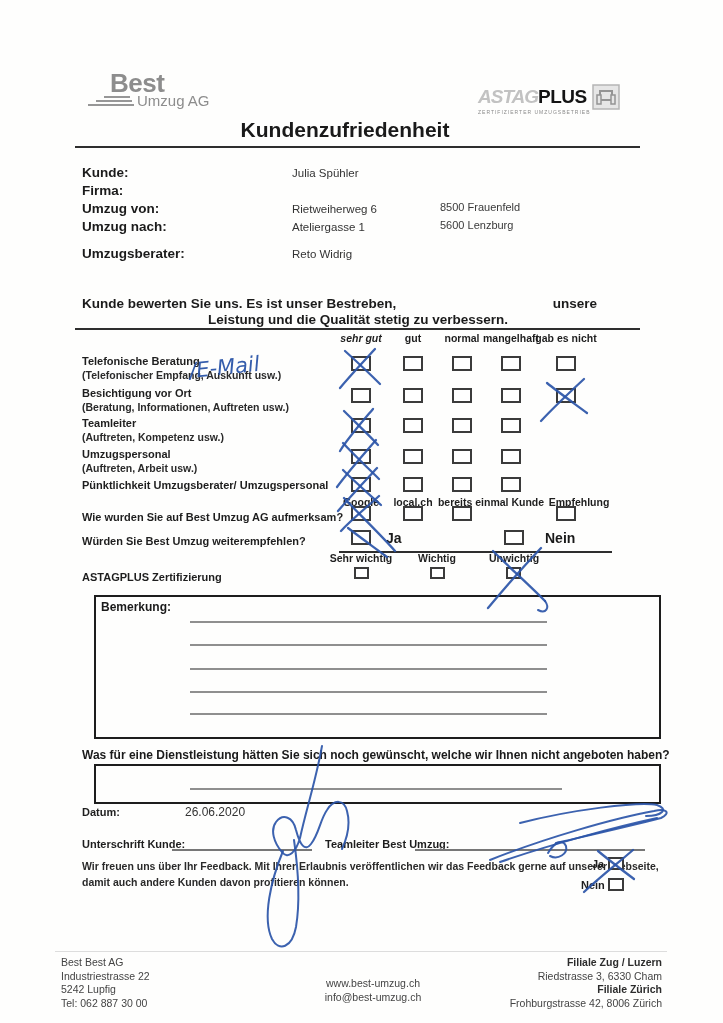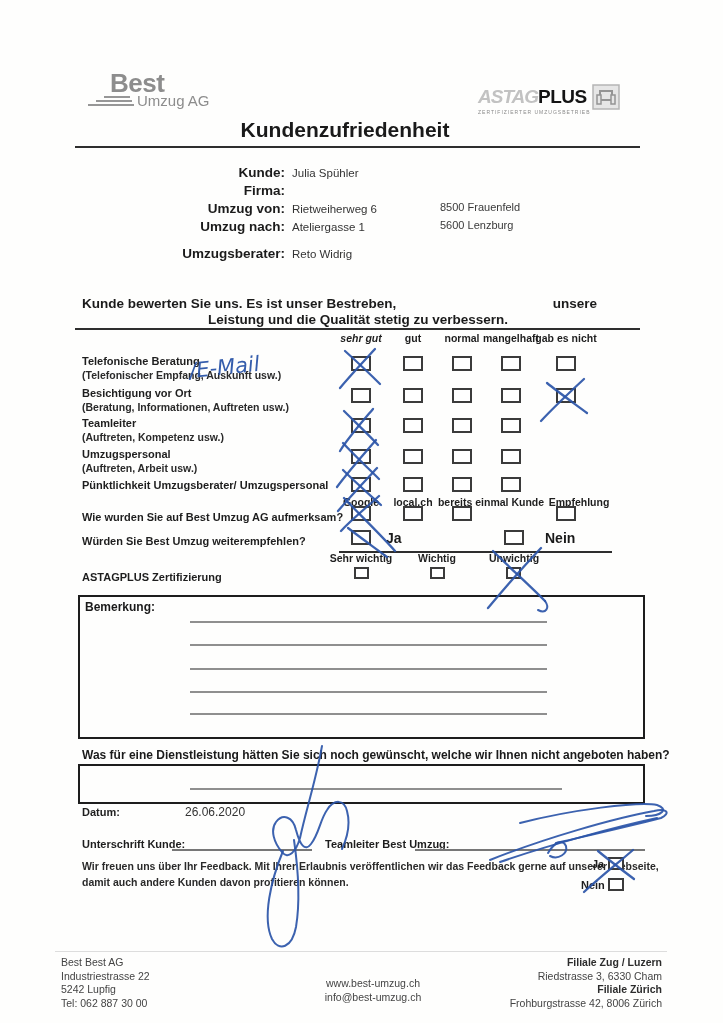--- a/index.html
+++ b/index.html
@@ -9,23 +9,23 @@
   .b{font-weight:700;}
   .lbl{font-size:11px;font-weight:700;color:#1e1e1e;white-space:nowrap;}
   .sub{font-size:10.5px;font-weight:700;color:#2a2a2a;white-space:nowrap;}
   .colhead{position:absolute;font-size:10.5px;font-weight:700;color:#1e1e1e;
            transform:translateX(-50%);white-space:nowrap;}
   .cbx{position:absolute;width:16px;height:11px;border:2px solid #3b3b3b;background:#fff;}
   .cbx.sm{width:11px;height:8px;}
   .cbx.fb{width:12px;height:9px;}
   .rule{position:absolute;background:#2e2e2e;height:2px;}
   .grayline{position:absolute;background:#8f8f8f;height:1.5px;}
-  .boxed{position:absolute;border:2px solid #1d1d1d;background:transparent;}
+  .boxed{position:absolute;border:2px solid #1d1d1d;background:transparent;margin-left:16px;}
   .info-row{display:flex;align-items:baseline;height:18px;position:relative;}
-  .info-label{width:203px;text-align:right;font-size:13.5px;font-weight:700;color:#1b1b1b;white-space:nowrap;}
+  .info-label{width:203px;font-size:13.5px;font-weight:700;color:#1b1b1b;white-space:nowrap;}
   .info-value{padding-left:7px;font-size:11.5px;color:#333;white-space:nowrap;}
   .info-extra{position:absolute;left:358px;font-size:11px;color:#3a3a3a;white-space:nowrap;}
   .pen-overlay{position:absolute;left:0;top:0;pointer-events:none;}
   .pen{stroke:var(--pen,#2b55a8);fill:none;stroke-width:2.3;stroke-linecap:round;opacity:.92;}
   .pen-thin{stroke-width:2;}
   .pen-text{fill:var(--pen,#2b55a8);font-family:"DejaVu Sans",sans-serif;
             font-style:italic;font-size:21px;opacity:.95;}
   .best-best{font-size:26px;font-weight:700;color:#8d8d8d;letter-spacing:-.5px;margin-left:22px;line-height:22px;}
   .best-sub{font-size:15px;font-weight:400;color:#8d8d8d;display:flex;align-items:center;line-height:14px;}
   .slines{display:inline-block;width:46px;height:10px;position:relative;margin-right:3px;}

